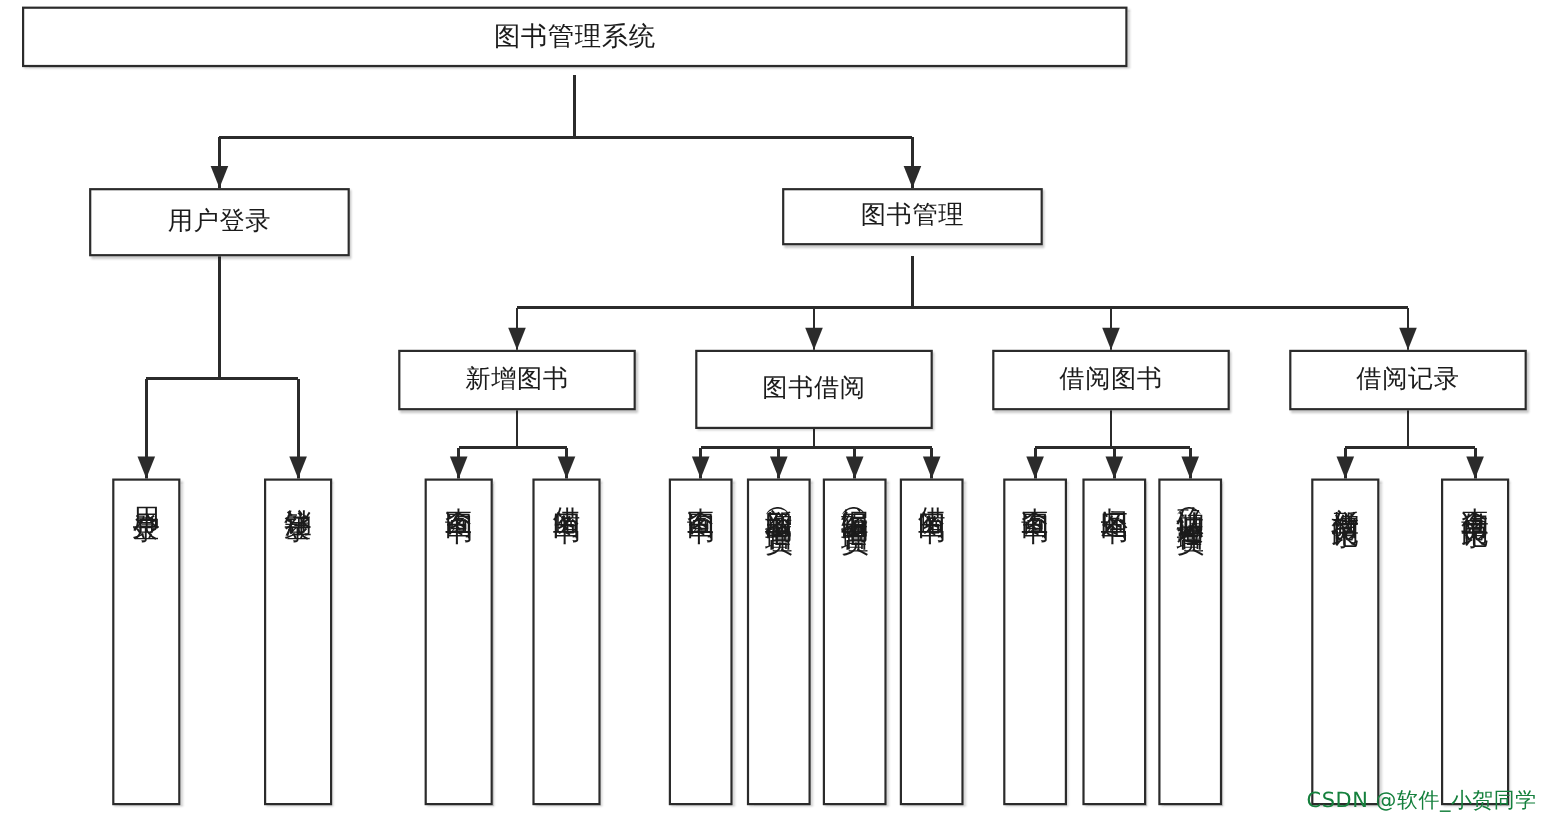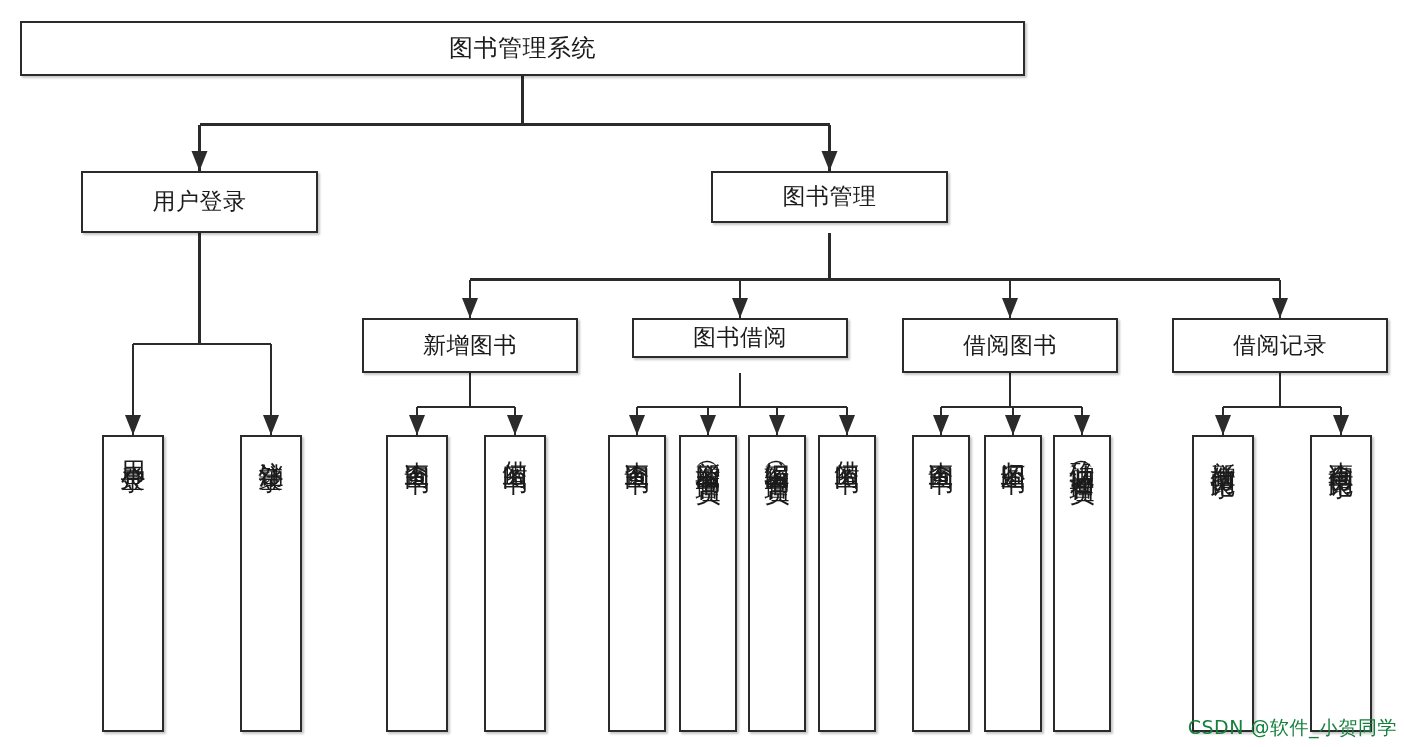--- a/index.html
+++ b/index.html
@@ -127,33 +127,33 @@
       <line x1="1082" y1="407.1" x2="1082" y2="435" stroke="#2b2b2b" stroke-width="2.6" shape-rendering="crispEdges"></line>
       <path d="M 1074 415 L 1090 415 L 1082 435 Z" fill="#2b2b2b"></path>
       <line x1="1280" y1="373" x2="1280" y2="407.1" stroke="#2b2b2b" stroke-width="2.6" shape-rendering="crispEdges"></line>
       <line x1="1223" y1="407.1" x2="1341" y2="407.1" stroke="#2b2b2b" stroke-width="2.6" shape-rendering="crispEdges"></line>
       <line x1="1223" y1="407.1" x2="1223" y2="435" stroke="#2b2b2b" stroke-width="2.6" shape-rendering="crispEdges"></line>
       <path d="M 1215 415 L 1231 415 L 1223 435 Z" fill="#2b2b2b"></path>
       <line x1="1341" y1="407.1" x2="1341" y2="435" stroke="#2b2b2b" stroke-width="2.6" shape-rendering="crispEdges"></line>
       <path d="M 1333 415 L 1349 415 L 1341 435 Z" fill="#2b2b2b"></path>
     </svg>
   <div id="nodes-layer">
-      <div class="node horiz root" style="left: 20px; top: 21px; width: 1005px; height: 55px;">
+      <div class="node horiz root" style="left: 20px; top: 6px; width: 1005px; height: 55px;">
         <span class="label">图书管理系统</span>
       </div>
       <div class="node horiz" style="left: 81px; top: 171px; width: 237px; height: 62px;">
         <span class="label">用户登录</span>
       </div>
       <div class="node horiz" style="left: 711px; top: 171px; width: 237px; height: 52px;">
         <span class="label">图书管理</span>
       </div>
       <div class="node horiz" style="left: 362px; top: 318px; width: 216px; height: 55px;">
         <span class="label">新增图书</span>
       </div>
-      <div class="node horiz" style="left: 632px; top: 318px; width: 216px; height: 40px; justify-content: center;">
+      <div class="node horiz" style="left: 632px; top: 318px; width: 216px; height: 72px; justify-content: center;">
         <span class="label">图书借阅</span>
       </div>
       <div class="node horiz" style="left: 902px; top: 318px; width: 216px; height: 55px;">
         <span class="label">借阅图书</span>
       </div>
       <div class="node horiz" style="left: 1172px; top: 318px; width: 216px; height: 55px;">
         <span class="label">借阅记录</span>
       </div>
       <div class="node leaf" style="left: 102px; top: 435px; width: 62px; height: 297px;">
         <span class="label">用户登录</span>

